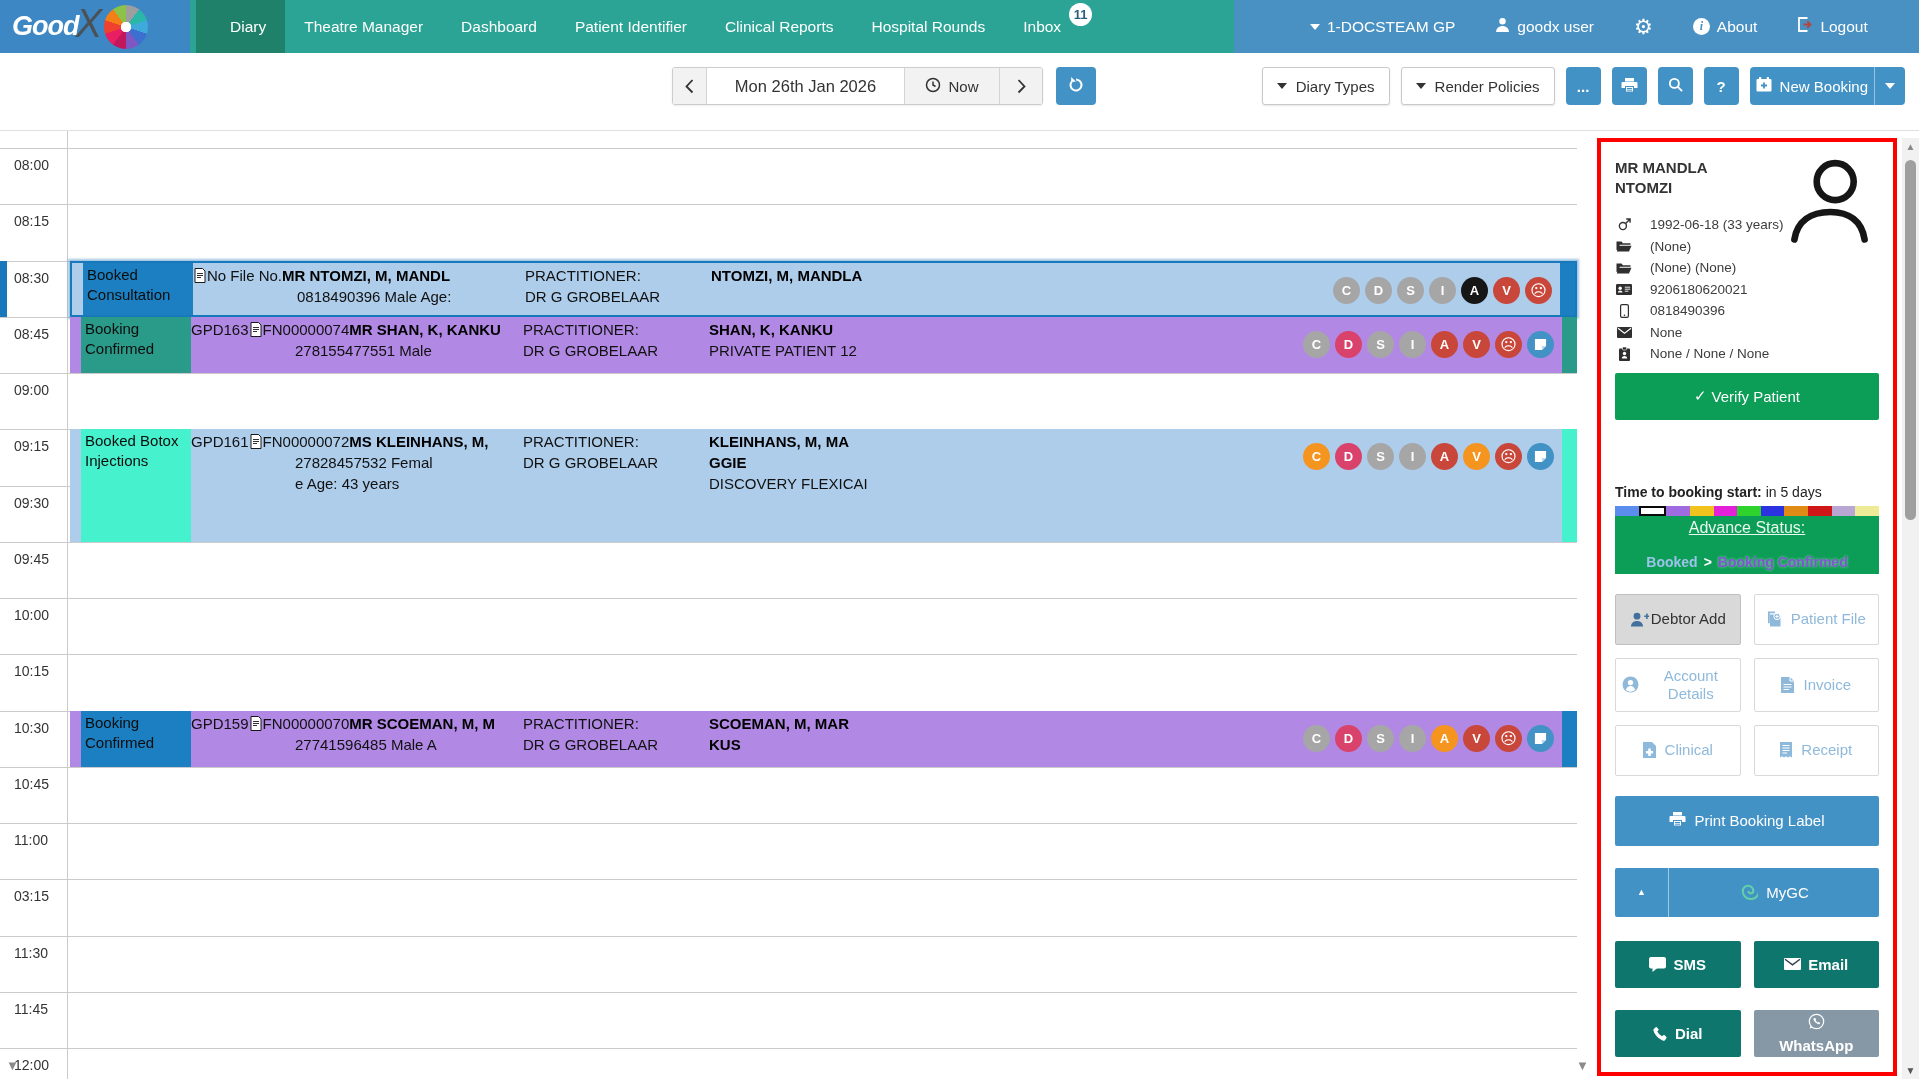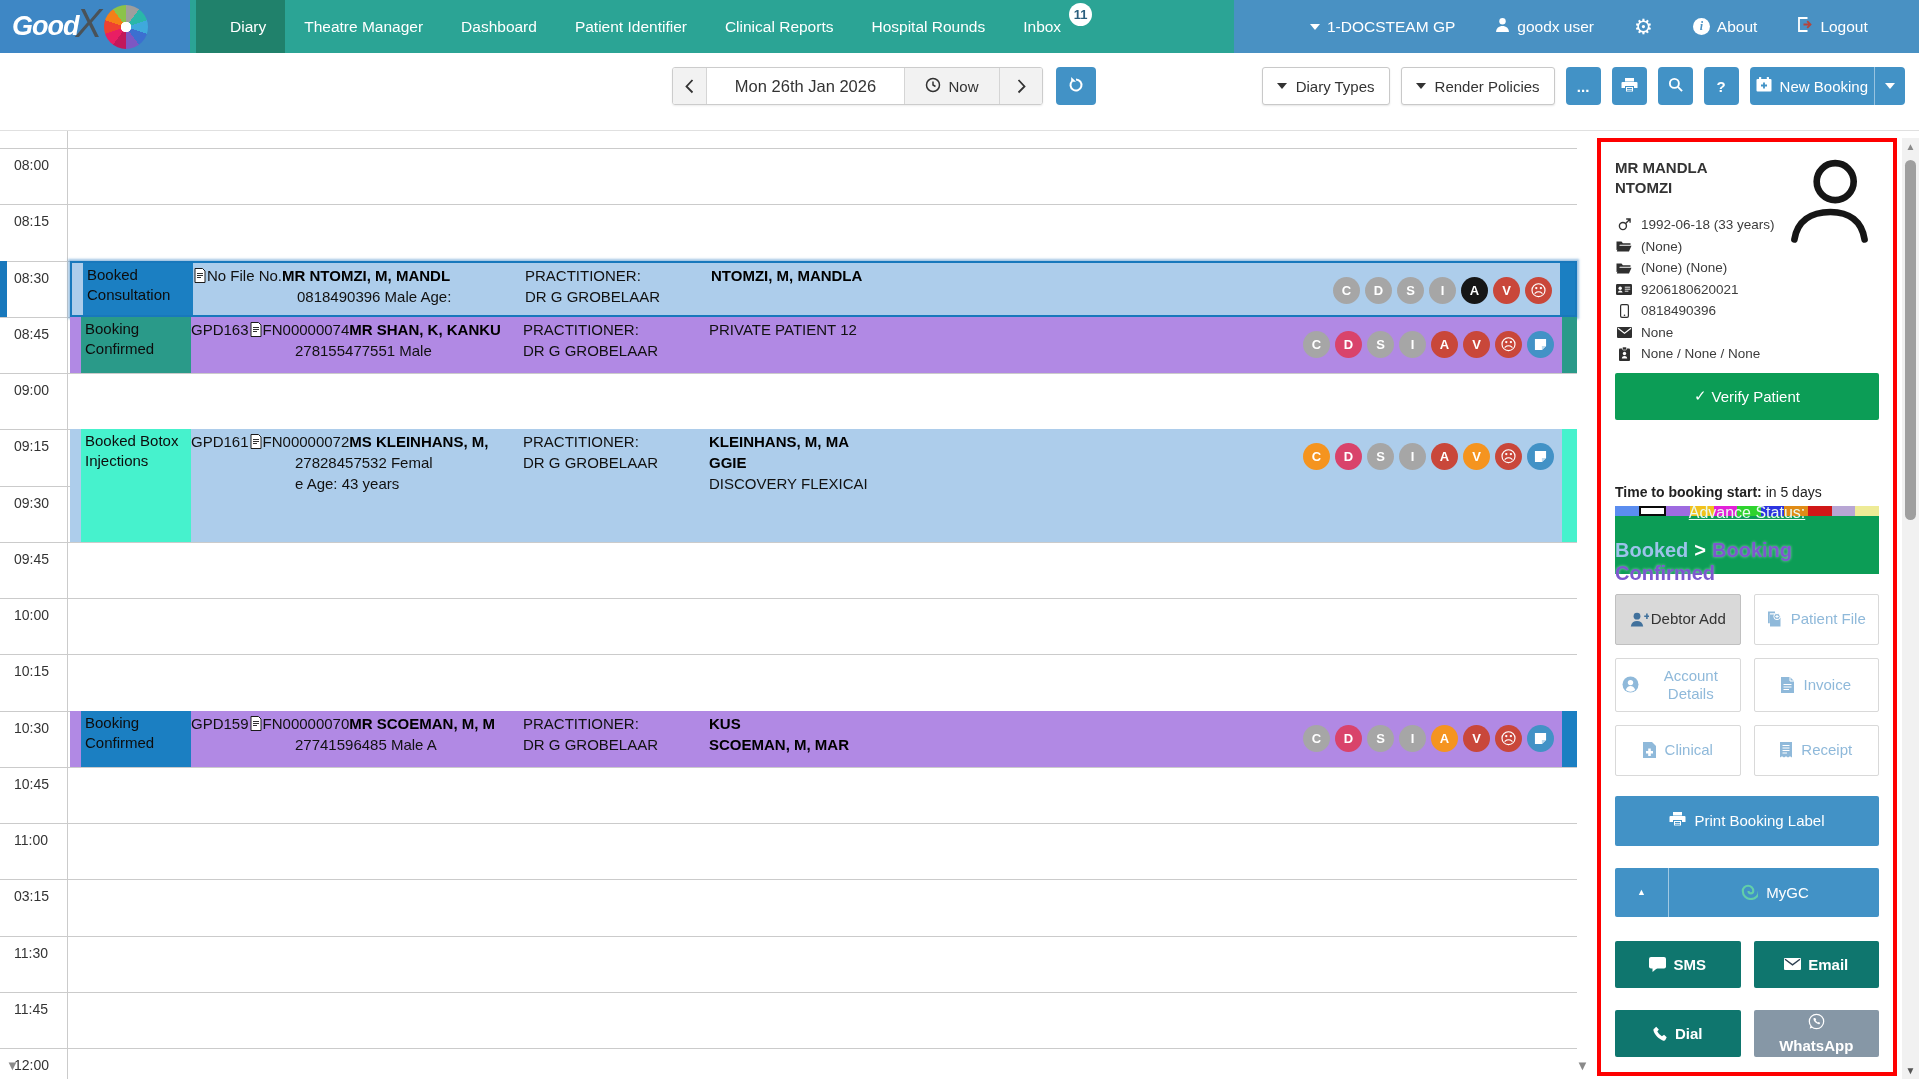--- a/index.html
+++ b/index.html
@@ -75,33 +75,33 @@
   .circle.frown { font-size:16px; font-weight:400; }
   .b-edge { width:15px; flex:none; }
   .doc-ic { display:inline-block; vertical-align:-2px; margin:0 1px; }
   .scroll-arrow { position:absolute; color:#8a8a8a; font-size:13px; cursor:pointer; }
   
   .panel { position:absolute; left:1597px; top:138px; width:300px; height:938px; border:4px solid #fe0000;
     background:#fff; padding:10px 14px; overflow:hidden; }
   .p-name { font-size:15px; font-weight:700; color:#333; line-height:20px; margin-top:6px; }
   .p-avatar { position:absolute; right:16px; top:14px; }
   .p-details { margin-top:16px; }
-  .p-drow { display:flex; align-items:center; gap:8px; height:21.5px; font-size:13.5px; color:#3c3c3c; }
+  .p-drow { display:flex; align-items:center; gap:17px; height:21.5px; font-size:13.5px; color:#3c3c3c; }
   .p-drow .ic { width:18px; display:flex; justify-content:center; flex:none; }
   .greenbtn { margin-top:8px; width:100%; height:47px; background:#0c9d56; color:#fff; font-size:15px;
     border:none; border-radius:2px; display:flex; align-items:center; justify-content:center; gap:5px; cursor:pointer; }
   .ttb { margin-top:64px; font-size:14px; color:#222; }
   .ttb b { font-weight:700; }
   .strip { margin-top:6px; height:10px; display:flex; }
   .strip span { flex:1; }
   .strip span.sel { background:#fff; border:2px solid #0a0a0a; }
   .advance { height:58px; background:#0c9d56; display:flex; flex-direction:column; align-items:center;
     justify-content:center; gap:2px; }
   .advance .l1 { color:#eafaf0; font-size:16px;text-decoration:underline; }
-  .advance .l2 { font-size:20px; font-weight:700;margin-top:15px; }
+  .advance .l2 { font-size:14px; font-weight:700;margin-top:15px; }
   .adv-from { color:#9cc3ea; }
   .adv-chev { color:#fff; margin:0 6px; font-weight:700; }
   .adv-to { color:#7e57cf; text-shadow:0 0 3px rgba(255,255,255,.55); }
   .actions { margin-top:20px; display:grid; grid-template-columns:1fr 1fr; gap:13px; }
   .abtn { min-height:51px; background:#fff; border:1px solid #d9d9d9; border-radius:2px; color:#8fb9da;
     font-size:15px; display:flex; align-items:center; justify-content:center; gap:9px; padding:8px 6px;
     text-align:center; cursor:pointer; line-height:18px; }
   .abtn.active { background:#d9d9d9; border-color:#c0c0c0; color:#333; gap:2px; }
   .abtn.active .ic { color:#41719c; }
   .widebtn { margin-top:20px; width:100%; height:50px; font-size:15px; border-radius:2px; }
@@ -311,20 +311,21 @@
               <path d="M3 5.5h6M3 7.5h6M3 9.5h4" stroke="#1a1a1a" stroke-width=".9"></path>
             </svg>
           </span><span>FN00000074</span><span class="bold">MR SHAN, K, KANKU</span></div>
         <div class="b-ind">278155477551 Male</div>
       </div>
       <div class="b-col3">
         <div>PRACTITIONER:</div>
         <div>DR G GROBELAAR</div>
       </div>
       <div class="b-col4">
+        <div class="bold">SHAN, K, KANKU</div>
         <div>PRIVATE PATIENT 12</div>
       </div>
       <div class="b-status">
         <span class="circle" style="background: rgb(166, 166, 166);">C</span>
         <span class="circle" style="background: rgb(217, 67, 107);">D</span>
         <span class="circle" style="background: rgb(166, 166, 166);">S</span>
         <span class="circle" style="background: rgb(166, 166, 166);">I</span>
         <span class="circle" style="background: rgb(201, 71, 58);">A</span>
         <span class="circle" style="background: rgb(201, 71, 58);">V</span>
         <span class="circle frown" style="background: rgb(201, 71, 58);">☹</span>
@@ -384,22 +385,22 @@
               <path d="M3 5.5h6M3 7.5h6M3 9.5h4" stroke="#1a1a1a" stroke-width=".9"></path>
             </svg>
           </span><span>FN00000070</span><span class="bold">MR SCOEMAN, M, M</span></div>
         <div class="b-ind">27741596485 Male A</div>
       </div>
       <div class="b-col3">
         <div>PRACTITIONER:</div>
         <div>DR G GROBELAAR</div>
       </div>
       <div class="b-col4">
+        <div class="bold">SCOEMAN, M, MAR</div>
         <div class="bold">KUS</div>
-        <div class="bold">SCOEMAN, M, MAR</div>
       </div>
       <div class="b-status">
         <span class="circle" style="background: rgb(166, 166, 166);">C</span>
         <span class="circle" style="background: rgb(217, 67, 107);">D</span>
         <span class="circle" style="background: rgb(166, 166, 166);">S</span>
         <span class="circle" style="background: rgb(166, 166, 166);">I</span>
         <span class="circle" style="background: rgb(245, 148, 31);">A</span>
         <span class="circle" style="background: rgb(201, 71, 58);">V</span>
         <span class="circle frown" style="background: rgb(201, 71, 58);">☹</span>
         <span class="circle" style="background: rgb(66, 146, 198);">

